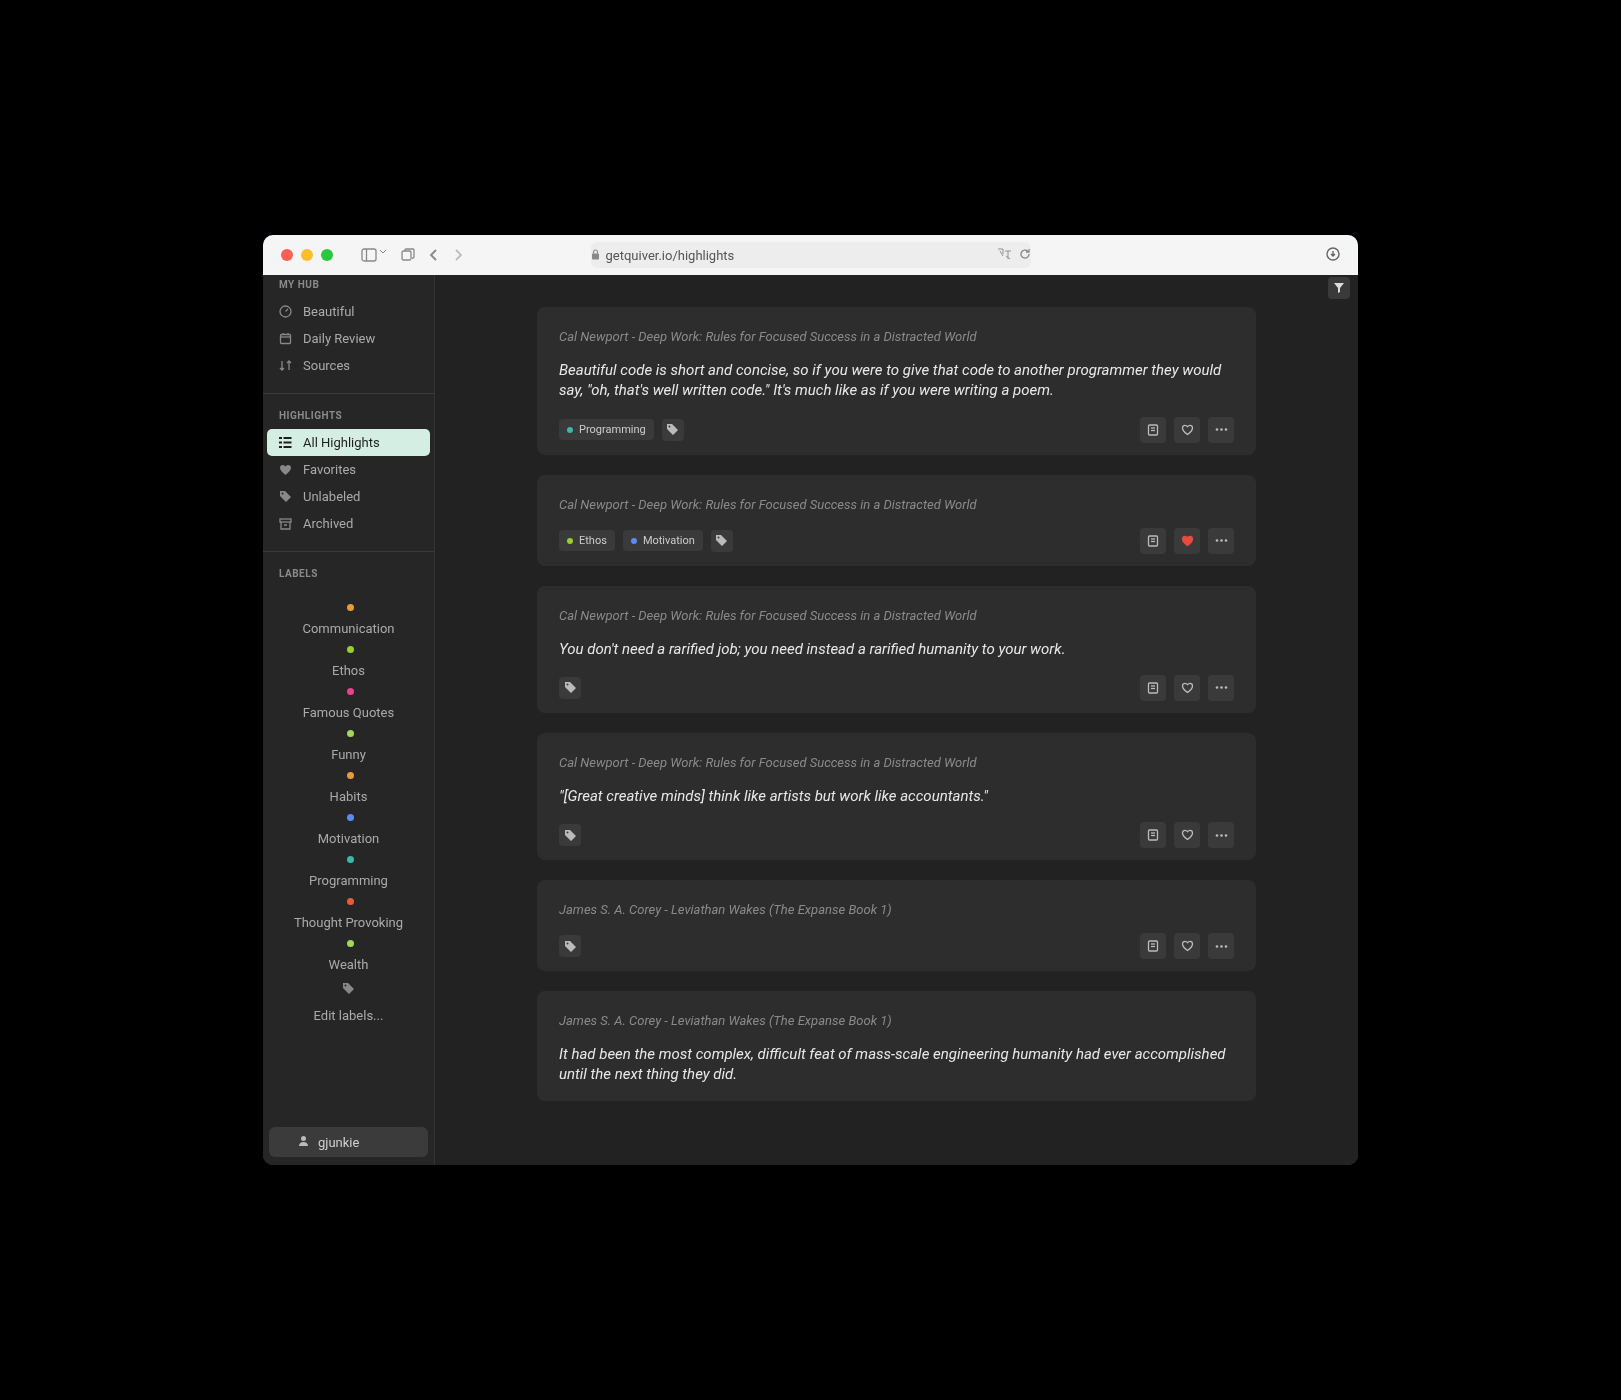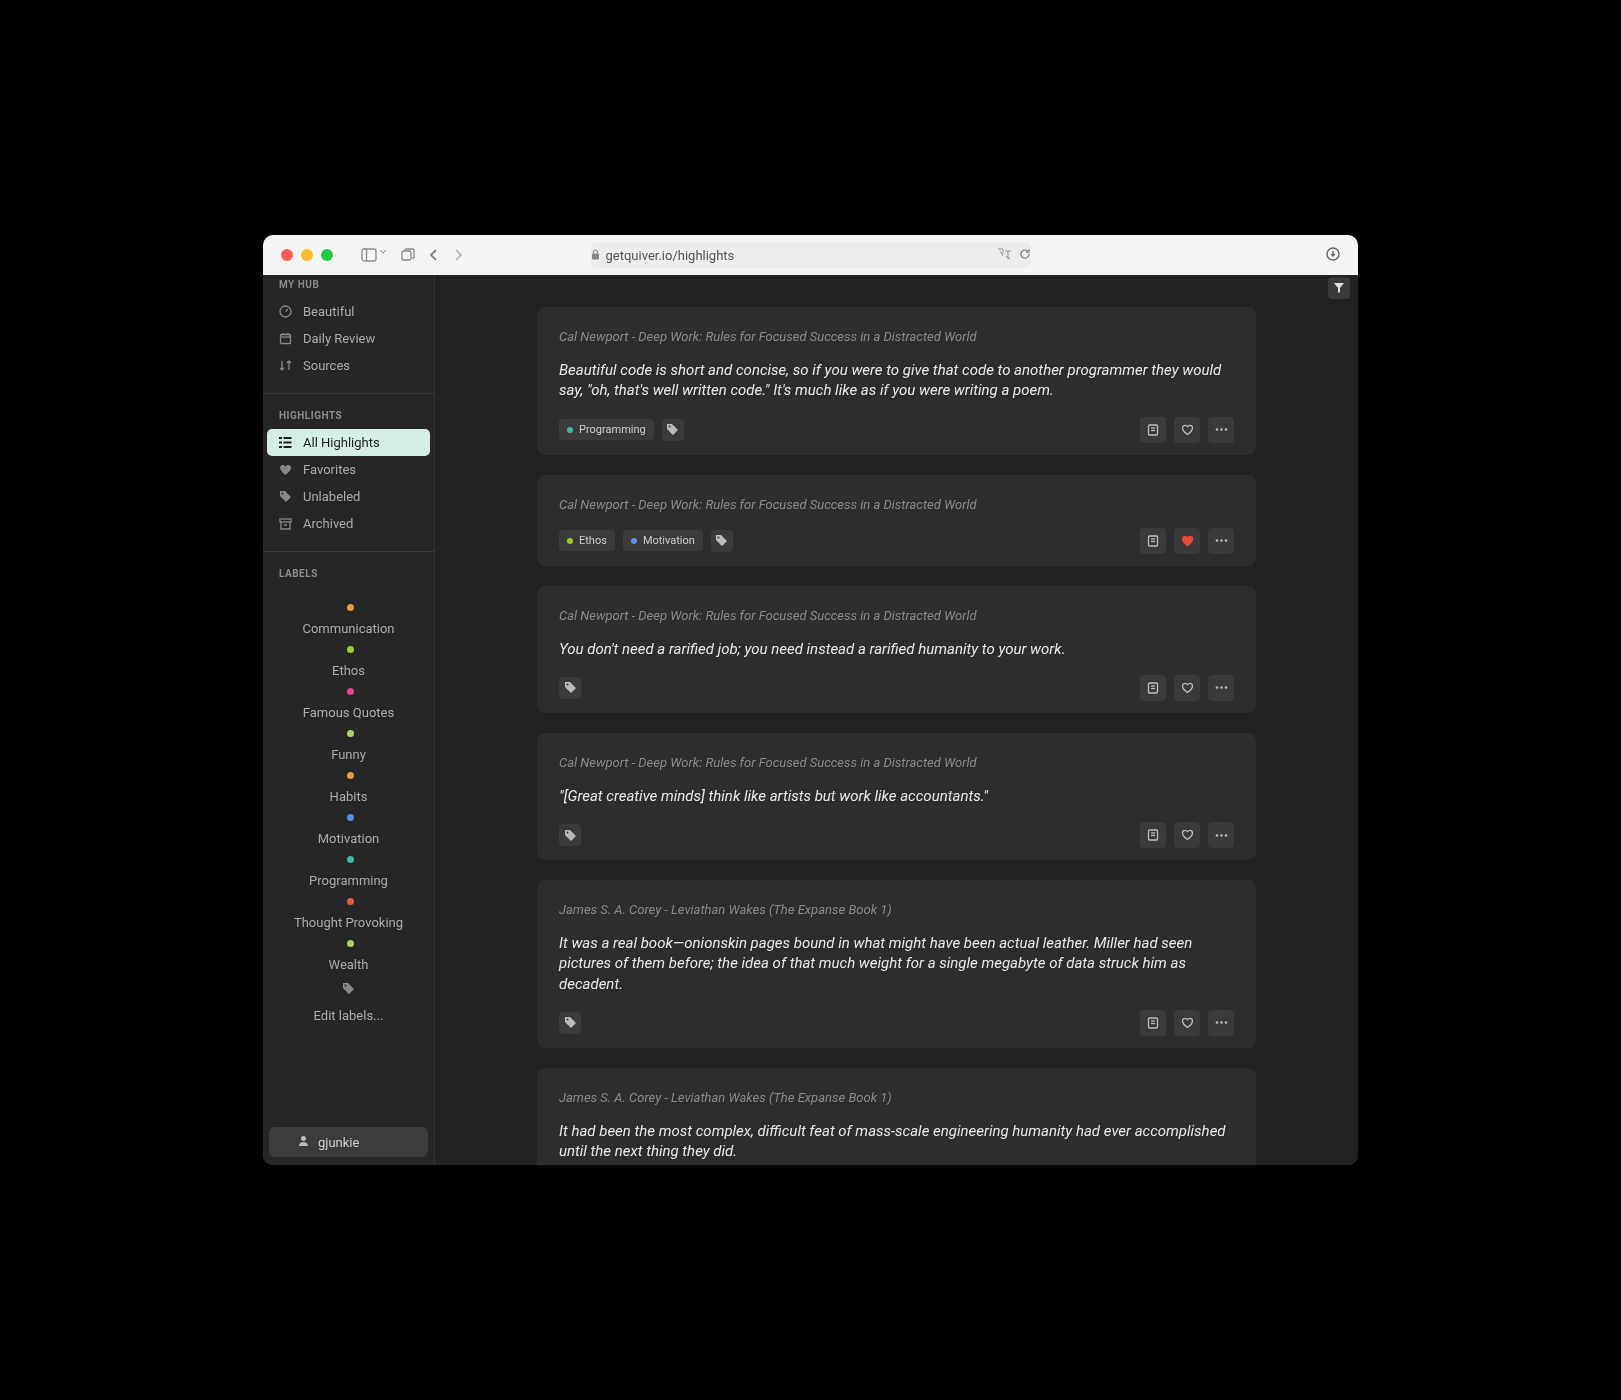--- a/index.html
+++ b/index.html
@@ -392,21 +392,20 @@
                     <circle cx="2" cy="1.5" r="1.3"></circle>
                     <circle cx="6.5" cy="1.5" r="1.3"></circle>
                     <circle cx="11" cy="1.5" r="1.3"></circle>
                   </svg>
                 </span>
       </div>
     </div>
           </div>
           <div class="card">
     <div class="card-source">James S. A. Corey - Leviathan Wakes (The Expanse Book 1)</div>
-    <div class="card-text">It was a real book—onionskin pages bound in what might have been actual leather. Miller had seen pictures of them before; the idea of that much weight for a single megabyte of data struck him as decadent.</div>
     <div class="card-footer">
       <div class="tags">
                 <span class="tag-btn">
                   <svg width="13" height="13" viewBox="0 0 13 13" fill="currentColor">
                     <path d="M1 1h5l6 6-5 5-6-6V1zm2.5 1.5a1 1 0 100 2 1 1 0 000-2z"></path>
                   </svg>
                 </span>
               </div>
       <div class="actions">
         <span class="action-btn">

